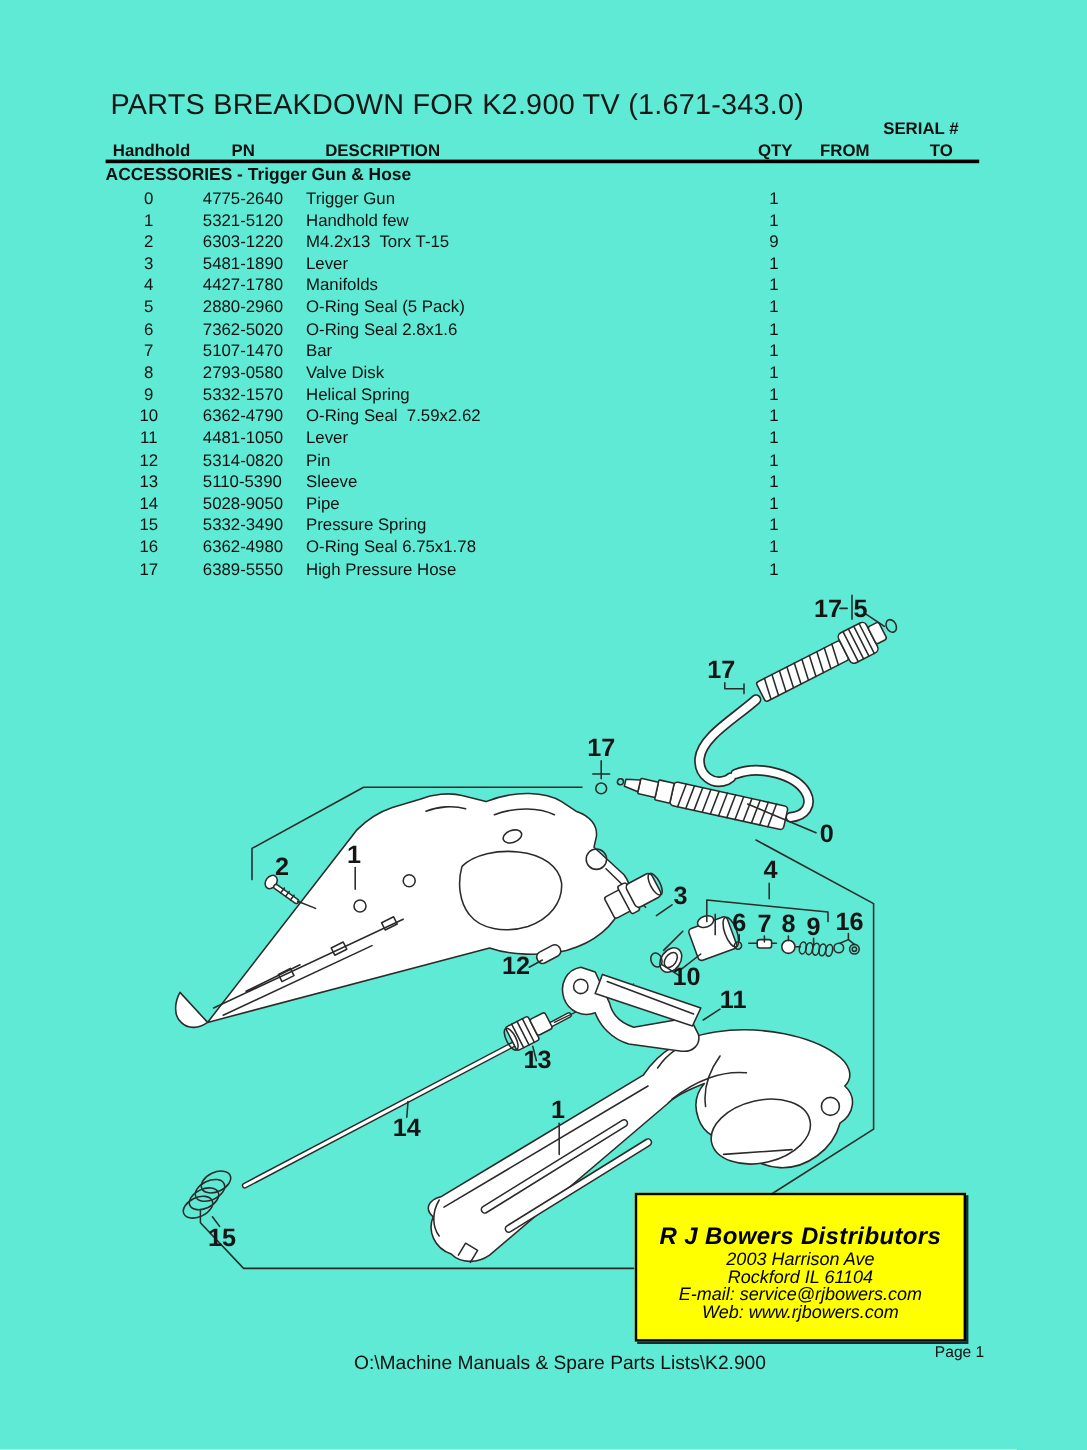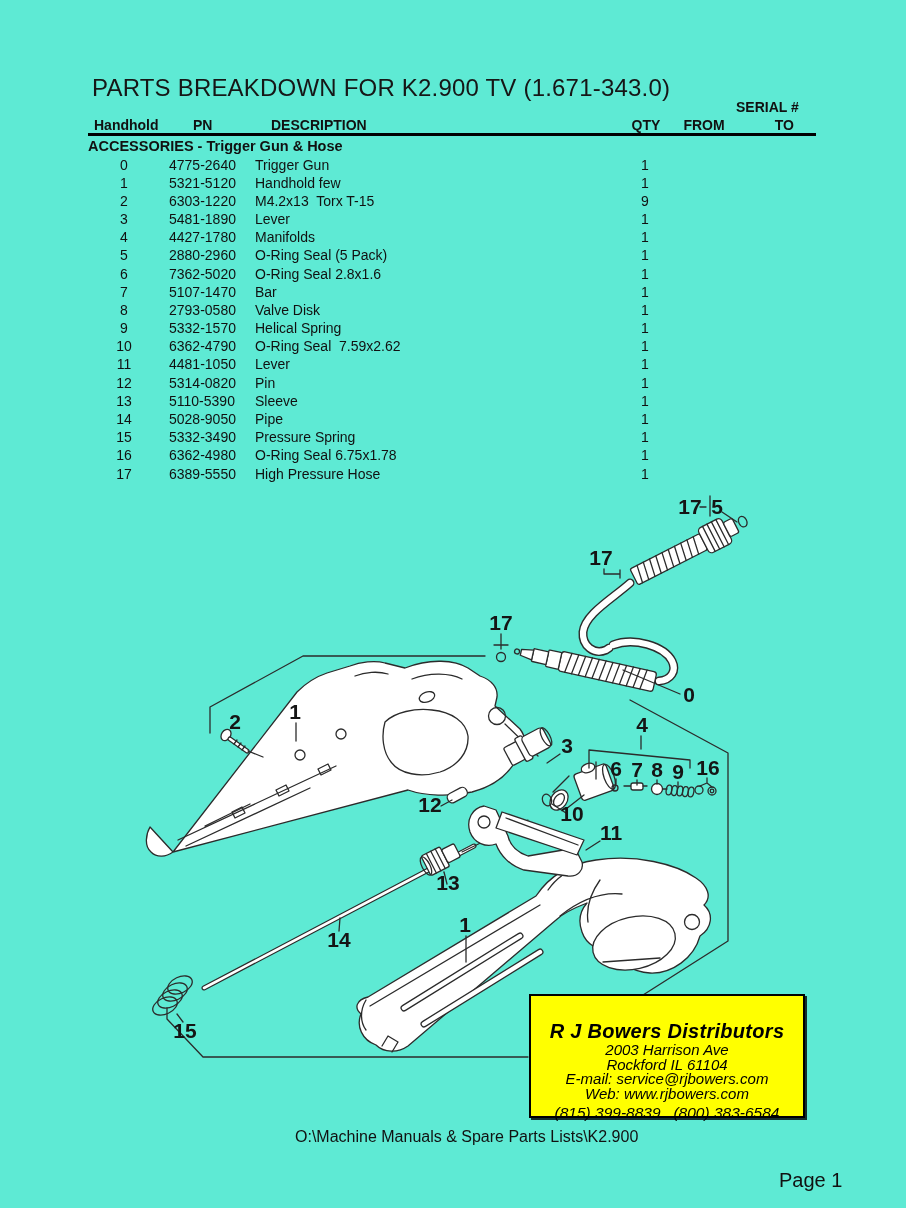--- a/index.html
+++ b/index.html
@@ -28,21 +28,21 @@
      {vector-effect:none;}
   #diagram text{font:700 21px "Liberation Sans",sans-serif;fill:#151515;text-anchor:middle;}
   .ybox{left:529px;top:994px;width:272px;height:120px;background:#ffff00;
         border:2px solid #000;box-shadow:2px 2px 0 rgba(0,0,0,.8);
         text-align:center;font-style:italic;color:#000;}
   .ybox .bname{margin-top:24px;font-size:20px;font-weight:bold;letter-spacing:.3px;}
   .ybox .baddr{font-size:15px;line-height:14.5px;}
   .ybox .bweb{font-size:15px;line-height:14.5px;}
   .ybox .bphone{margin-top:3px;font-size:15.5px;white-space:pre;}
   .footer-path{left:295px;top:1128px;font-size:16px;}
-  .footer-page{left:779px;top:1169px;font-size:20px;}
+  .footer-page{left:779px;top:1119px;font-size:13px;}
 </style>
 </head>
 <body>
 
 <div class="page">
 
   <div class="abs title">PARTS BREAKDOWN FOR K2.900 TV (1.671-343.0)</div>
 
   <div class="abs serial">SERIAL #</div>
   <div class="abs hcell h-loc">Handhold</div>
@@ -352,19 +352,18 @@
         <text x="185" y="1038">15</text>
       </g>
   </svg>
 
   <div class="abs ybox">
     <div class="bname">R J Bowers Distributors</div>
     <div class="baddr">2003 Harrison Ave</div>
     <div class="baddr">Rockford IL 61104</div>
     <div class="bweb">E-mail: service@rjbowers.com</div>
     <div class="bweb">Web: www.rjbowers.com</div>
-    <div class="bphone">(815) 399-8839   (800) 383-6584</div>
   </div>
 
   <div class="abs footer-path">O:\Machine Manuals &amp; Spare Parts Lists\K2.900</div>
   <div class="abs footer-page">Page 1</div>
 
 </div>
 
 </body></html>

